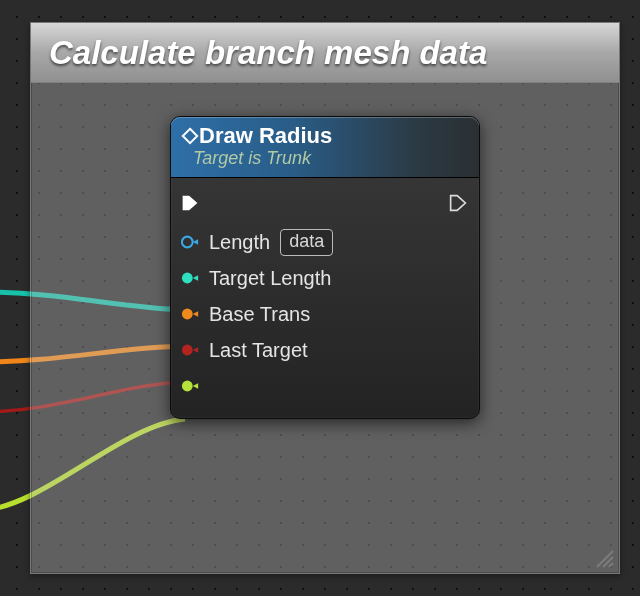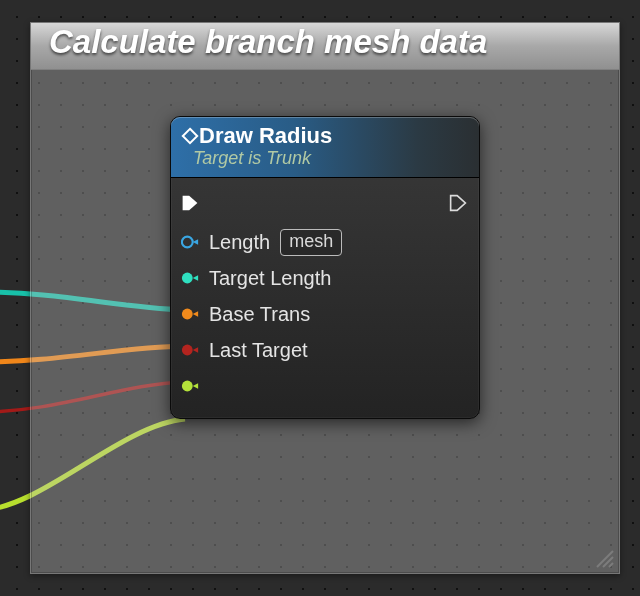--- a/index.html
+++ b/index.html
@@ -28,24 +28,25 @@
     left: 30px;
     top: 22px;
     width: 590px;
     height: 552px;
     background: rgba(195,195,195,0.35);
     border: 1px solid rgba(255,255,255,0.15);
     box-shadow: inset 0 0 0 1px rgba(0,0,0,0.2), 0 2px 6px rgba(0,0,0,0.4);
   }
   .comment-header {
     width: 100%;
-    height: 47px;
+    height: 60px;
     background: linear-gradient(to bottom, #d7d7d7, #a8a8a8 50%, #909090);
     border-bottom: 1px solid rgba(0,0,0,0.4);
     display: flex;
+    align-items: center;
     padding-left: 18px;
     font-size: 33px;
     color: #fff;
     text-shadow: 0 2px 3px rgba(0,0,0,0.6);
     font-style: italic;
     font-weight: 600;
   }
   .comment-resize {
     position: absolute;
     right: 4px;
@@ -189,21 +190,21 @@
     </div>
 
     <div class="pin-row">
       <span class="pin-port">
         <svg width="20" height="16" viewBox="0 0 20 16">
           <circle cx="7" cy="8" r="6" fill="none" stroke="#3aa6e2" stroke-width="2.4"></circle>
           <path d="M13 8 L19 5 L19 11 Z" fill="#3aa6e2"></path>
         </svg>
       </span>
       <span class="pin-label">Length</span>
-      <span class="self-box">mesh</span>
+      <span class="self-box">data</span>
     </div>
 
     <div class="pin-row">
       <span class="pin-port">
         <svg width="20" height="16" viewBox="0 0 20 16">
           <circle cx="7" cy="8" r="6" fill="#2fe0c0"></circle>
           <path d="M13 8 L19 5 L19 11 Z" fill="#2fe0c0"></path>
         </svg>
       </span>
       <span class="pin-label">Target Length</span>

